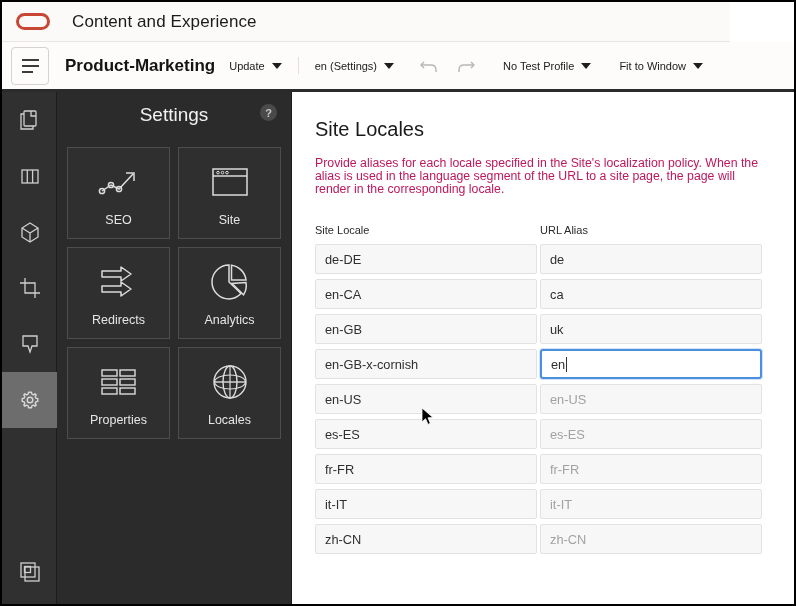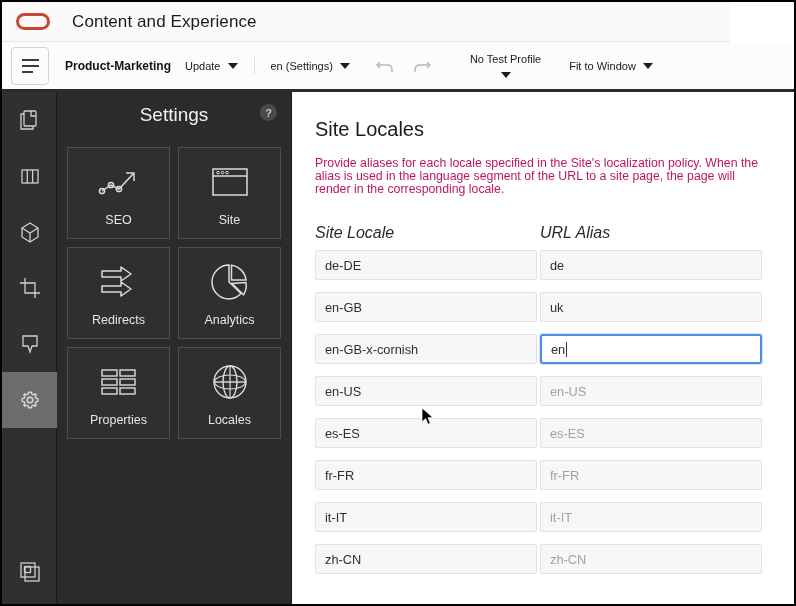--- a/index.html
+++ b/index.html
@@ -57,21 +57,21 @@
     gap: 4px;
     cursor: pointer;
   }
   .hamburger i { display:block; height: 2px; background: #3b3b3b; }
   .hamburger i:nth-child(1){ width: 17px; }
   .hamburger i:nth-child(2){ width: 17px; }
   .hamburger i:nth-child(3){ width: 11px; margin-right:6px; }
 
   .tb-site {
     margin-left: 16px;
-    font-size: 12px; font-weight: bold; color: #141414;
+    font-size: 17px; font-weight: bold; color: #141414;
   }
   .tb-dd {
     display: flex; align-items: center; gap: 7px;
     font-size: 11px; color: #202020;
     cursor: pointer;
   }
   .tb-dd.sp1 { margin-left: 14px; }
   .caret {
     width: 0; height: 0;
     border-left: 5px solid transparent;
@@ -84,21 +84,21 @@
   }
   .tb-locale { margin-left: 16px; }
   .histbtn {
     width: 26px; height: 24px;
     display:flex; align-items:center; justify-content:center;
     cursor: pointer;
   }
   .histbtn svg { display:block; }
   .undo-wrap { margin-left: 22px; }
   .redo-wrap { margin-left: 11px; }
-  .tb-profile { margin-left: 35px; flex-direction: column; }
+  .tb-profile { margin-left: 24px; }
   .tb-zoom { margin-left: 28px; }
 
   
   .rail {
     position: absolute; left: 0; top: 90px;
     width: 55px; height: 512px;
     background: #303030;
     border-right: 1px solid #1c1c1c;
   }
   .rail-btn {
@@ -164,30 +164,30 @@
     font-size: 20px; font-weight: normal; color: #1a1a1a;
   }
   .page-desc {
     margin: 16px 22px 0 22px;
     width: 446px;
     font-size: 12.3px; line-height: 13px; color: #be185d;
   }
   .col-heads {
     display: flex;
     margin: 28px 0 0 22px;
-    font-size: 16px; color: #2a2a2a; font-style: italic;
+    font-size: 11px; color: #2a2a2a;
   }
   .ch-locale { width: 225px; }
   .ch-alias  { width: 225px; }
 
   .rows { margin: 8px 0 0 22px; }
   .row {
     display: flex;
     gap: 3px;
-    margin-bottom: 12px;
+    margin-bottom: 5px;
   }
   .cell {
     height: 30px;
     border: 1px solid #e2e2e2;
     background: #f7f7f7;
     border-radius: 2px;
     display: flex; align-items: center;
     padding: 0 9px;
     font-size: 12.8px;
     color: #2f2f2f;
@@ -421,20 +421,24 @@
       <div class="ch-locale">Site Locale</div>
       <div class="ch-alias">URL Alias</div>
     </div>
 
     <div class="rows" id="locale-rows">
         <div class="row">
           <div class="cell locale">de-DE</div>
           <div class="cell alias">de</div>
         </div>
         <div class="row">
+          <div class="cell locale">en-CA</div>
+          <div class="cell alias">ca</div>
+        </div>
+        <div class="row">
           <div class="cell locale">en-GB</div>
           <div class="cell alias">uk</div>
         </div>
         <div class="row">
           <div class="cell locale">en-GB-x-cornish</div>
           <div class="cell alias focused">en<span class="caretbar"></span></div>
         </div>
         <div class="row">
           <div class="cell locale">en-US</div>
           <div class="cell alias placeholder">en-US</div>

